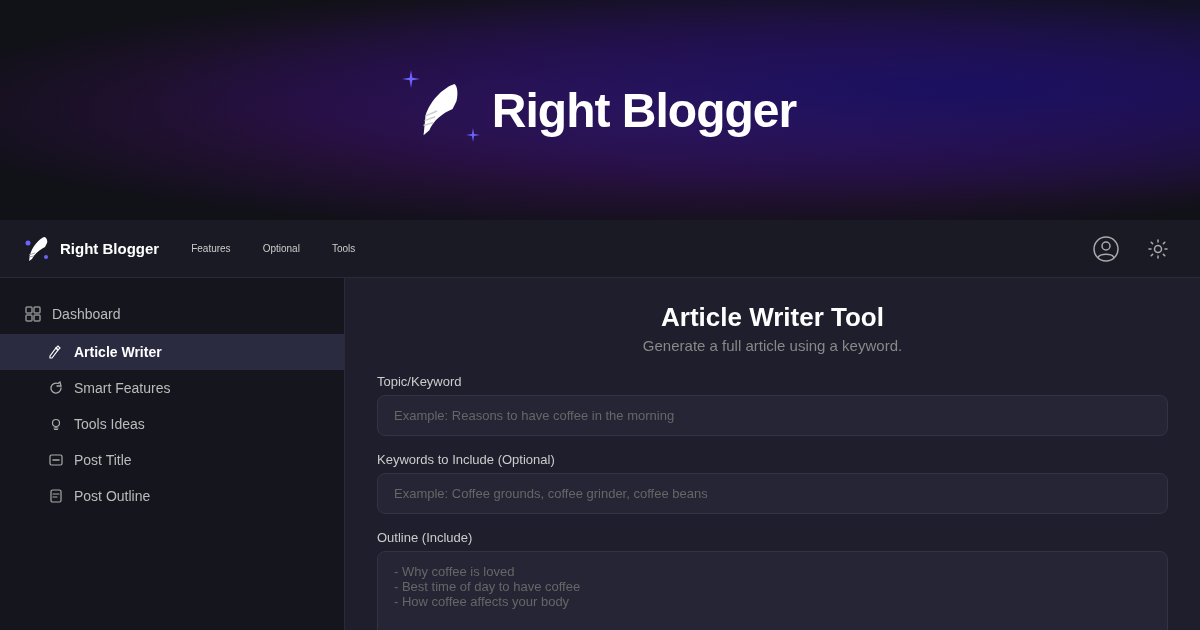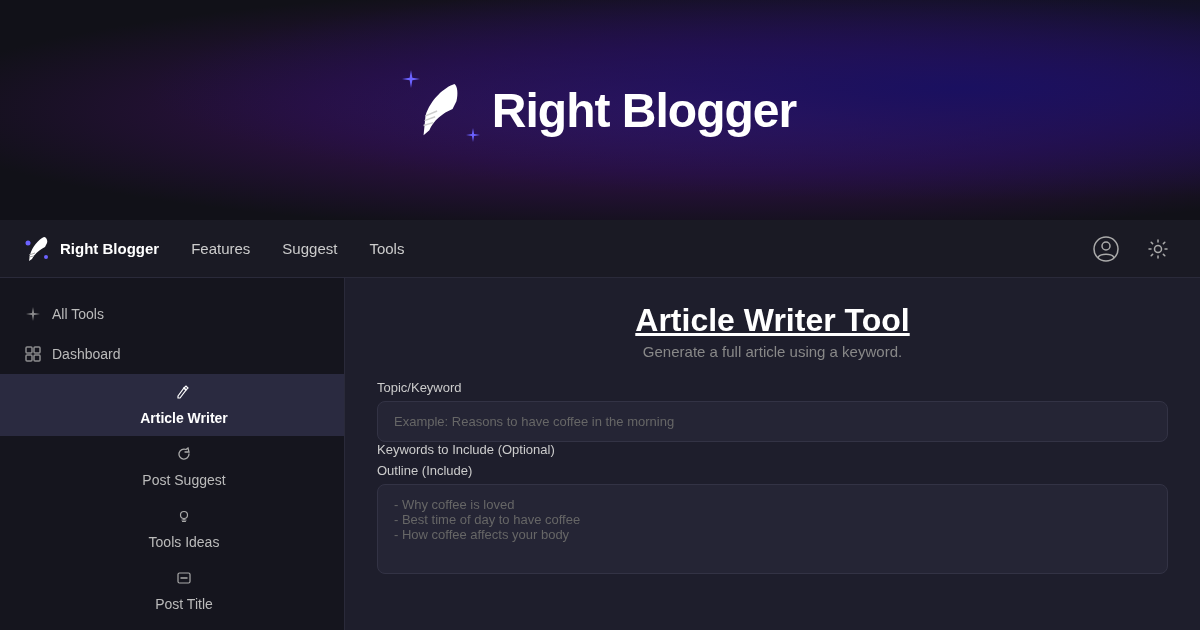--- a/index.html
+++ b/index.html
@@ -91,21 +91,21 @@
       font-weight: 600;
       color: #fff;
     }
     .navbar-nav {
       display: flex;
       align-items: center;
       gap: 32px;
       flex: 1;
     }
     .nav-link {
-      font-size: 15px;
+      font-size: 10px;
       color: #ccc;
       cursor: pointer;
       text-decoration: none;
     }
     .navbar-actions {
       display: flex;
       align-items: center;
       gap: 16px;
     }
     .icon-btn {
@@ -177,21 +177,20 @@
 
     
     .sidebar-sub-item {
       display: flex;
       align-items: center;
       gap: 10px;
       padding: 10px 24px 10px 48px;
       cursor: pointer;
       font-size: 14px;
       color: #bbb;
-      flex-direction: column;
     }
     .sidebar-sub-item.active {
       background: #2a2a40;
       color: #fff;
       font-weight: 600;
     }
     .sub-icon {
       width: 16px;
       height: 16px;
       display: flex;
@@ -206,33 +205,33 @@
       flex: 1;
       background: #1e1e2c;
       overflow-y: auto;
       padding: 24px 32px;
     }
     .content-header {
       text-align: center;
       margin-bottom: 20px;
     }
     .content-title {
-      font-size: 32px;
+      font-size: 26px;
       font-weight: 700;
       color: #fff;
       margin-bottom: 4px;
-      text-decoration: underline;
     }
     .content-subtitle {
       font-size: 15px;
       color: #888;
     }
 
     
     .form-group {
+      margin-bottom: 16px;
     }
     .form-label {
       display: block;
       font-size: 13px;
       color: #ccc;
       margin-bottom: 6px;
       font-weight: 500;
     }
     .form-input {
       width: 100%;
@@ -293,21 +292,21 @@
       <path d="M20 2 C15 4 8 12 6 20 L5 26 L8 24 C11 18 17 14 21 12 L23 8 C24 5 22 2 20 2Z" fill="white"></path>
       <path d="M5 20 L11 18" stroke="#aaa" stroke-width="1" fill="none"></path>
       <path d="M5 22 L10 21" stroke="#aaa" stroke-width="1" fill="none"></path>
       <circle cx="4" cy="8" r="2.5" fill="#6c63ff"></circle>
       <circle cx="22" cy="22" r="2" fill="#6c63ff"></circle>
     </svg>
     <span class="navbar-brand-text">Right Blogger</span>
   </div>
   <div class="navbar-nav">
     <a class="nav-link">Features</a>
-    <a class="nav-link">Suggest</a>
+    <a class="nav-link">Optional</a>
     <a class="nav-link">Tools</a>
   </div>
   <div class="navbar-actions">
     <button class="icon-btn">
       <svg width="26" height="26" viewBox="0 0 26 26">
         <circle cx="13" cy="13" r="12" fill="none" stroke="#aaa" stroke-width="1.5"></circle>
         <circle cx="13" cy="10" r="4" fill="none" stroke="#aaa" stroke-width="1.5"></circle>
         <path d="M5 22 C6 17 20 17 21 22" fill="none" stroke="#aaa" stroke-width="1.5"></path>
       </svg>
     </button>
@@ -317,28 +316,20 @@
         <path d="M11 2 L11 4M11 18 L11 20M2 11 L4 11M18 11 L20 11M4.2 4.2 L5.6 5.6M16.4 16.4 L17.8 17.8M4.2 17.8 L5.6 16.4M16.4 5.6 L17.8 4.2" stroke="#aaa" stroke-width="1.5" stroke-linecap="round"></path>
       </svg>
     </button>
   </div>
 </nav>
 
 <div class="main-layout">
 
   <aside class="sidebar">
 
-    <div class="sidebar-item">
-      <span class="sidebar-icon">
-        <svg width="16" height="16" viewBox="0 0 16 16" fill="none">
-          <path d="M8 1 L9 7 L15 8 L9 9 L8 15 L7 9 L1 8 L7 7 Z" fill="#aaa"></path>
-        </svg>
-      </span>
-      <span>All Tools</span>
-    </div>
 
     <div class="sidebar-item">
       <span class="sidebar-icon">
         <svg width="16" height="16" viewBox="0 0 16 16" fill="none">
           <rect x="1" y="1" width="6" height="6" rx="1" stroke="#aaa" stroke-width="1.5"></rect>
           <rect x="9" y="1" width="6" height="6" rx="1" stroke="#aaa" stroke-width="1.5"></rect>
           <rect x="1" y="9" width="6" height="6" rx="1" stroke="#aaa" stroke-width="1.5"></rect>
           <rect x="9" y="9" width="6" height="6" rx="1" stroke="#aaa" stroke-width="1.5"></rect>
         </svg>
       </span>
@@ -355,21 +346,21 @@
       </span>
       <span>Article Writer</span>
     </div>
 
     <div class="sidebar-sub-item">
       <span class="sub-icon">
         <svg width="14" height="14" viewBox="0 0 14 14" fill="none">
           <path d="M12 7 A5 5 0 1 1 9 2.5 L11 1 L12 5 L8 5" stroke="#aaa" stroke-width="1.3" fill="none" stroke-linecap="round"></path>
         </svg>
       </span>
-      <span>Post Suggest</span>
+      <span>Smart Features</span>
     </div>
 
     <div class="sidebar-sub-item">
       <span class="sub-icon">
         <svg width="14" height="14" viewBox="0 0 14 14" fill="none">
           <circle cx="7" cy="6" r="3.5" stroke="#aaa" stroke-width="1.2" fill="none"></circle>
           <path d="M5 11 L9 11M5.5 12.5 L8.5 12.5" stroke="#aaa" stroke-width="1.2" stroke-linecap="round"></path>
           <path d="M7 9.5 L7 11" stroke="#aaa" stroke-width="1.2"></path>
         </svg>
       </span>
@@ -404,20 +395,21 @@
       <div class="content-subtitle">Generate a full article using a keyword.</div>
     </div>
 
     <div class="form-group">
       <label class="form-label">Topic/Keyword</label>
       <input class="form-input" type="text" placeholder="Example: Reasons to have coffee in the morning" style="">
     </div>
 
     <div class="form-group">
       <label class="form-label">Keywords to Include (Optional)</label>
+      <input class="form-input" type="text" placeholder="Example: Coffee grounds, coffee grinder, coffee beans" style="">
     </div>
 
     <div class="form-group">
       <label class="form-label">Outline (Include)</label>
       <textarea class="form-textarea" placeholder="- Why coffee is loved
 - Best time of day to have coffee
 - How coffee affects your body" style=""></textarea>
     </div>
 
   </main>

